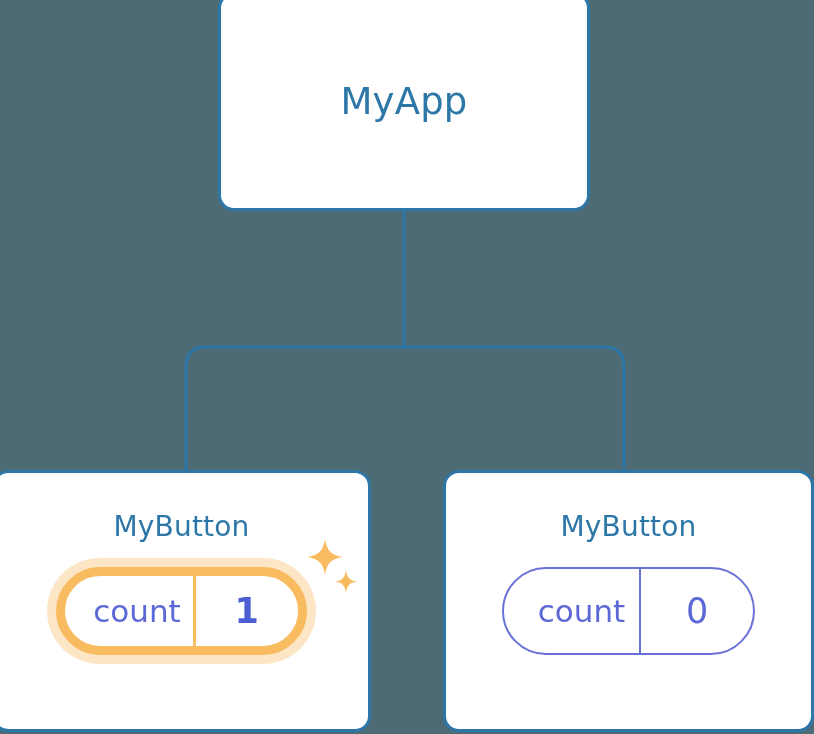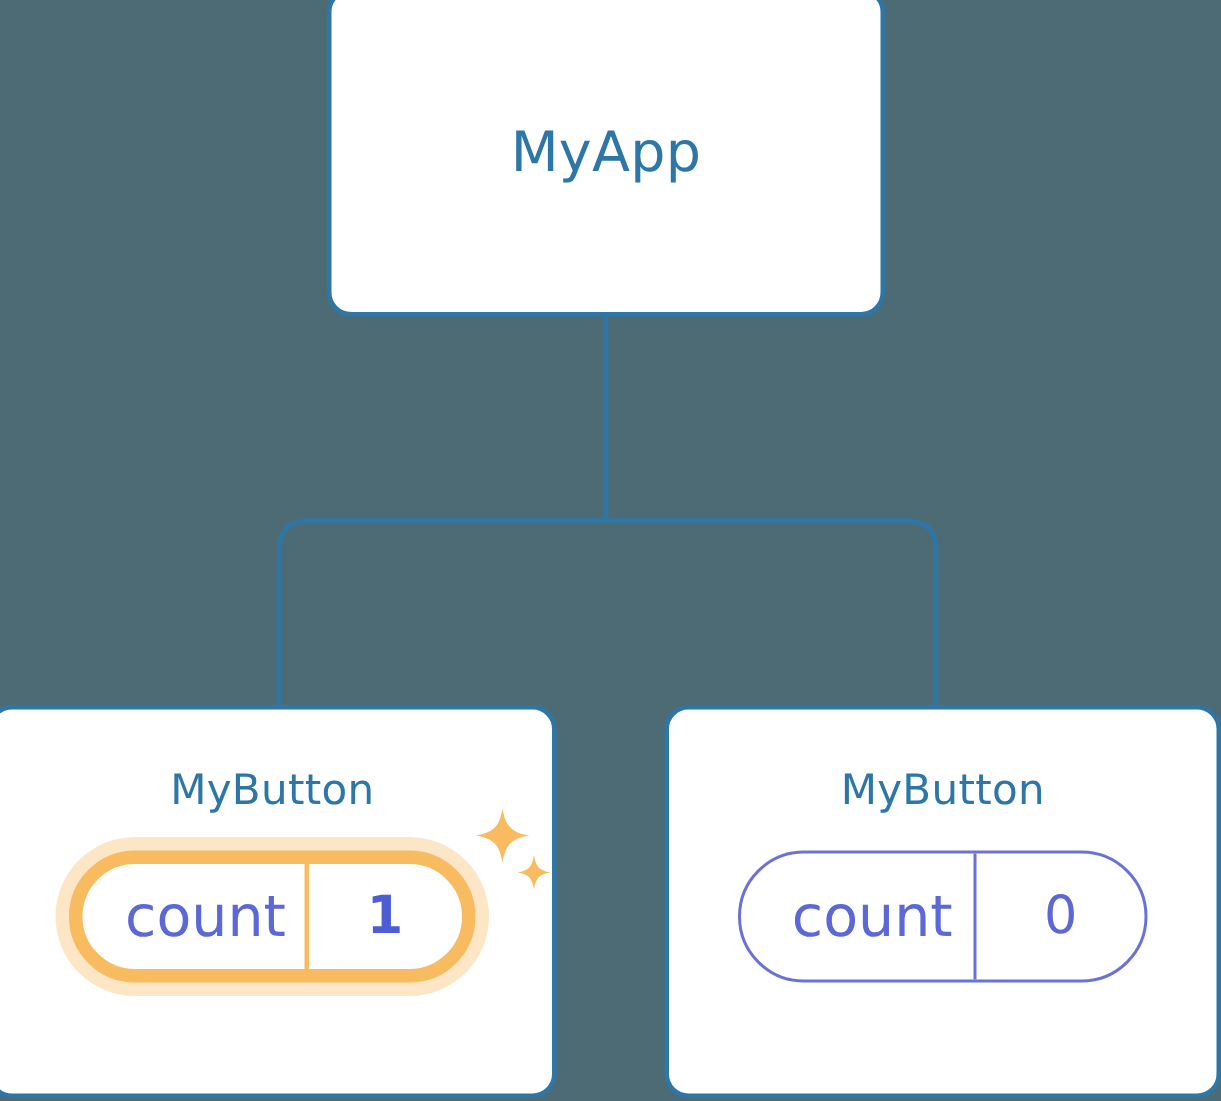--- a/index.html
+++ b/index.html
@@ -129,21 +129,21 @@
   .pill.highlight .pill-divider {
     background: #f8bb5f;
     width: 3px;
   }
 
   .pill-key {
     display: flex;
     align-items: center;
     justify-content: flex-end;
     padding: 0 14px 0 34px;
-    font-size: 38px;
+    font-size: 31px;
     line-height: 1;
     white-space: nowrap;
   }
   .pill-val {
     display: flex;
     align-items: center;
     justify-content: center;
     min-width: 76px;
     padding: 0 18px;
     font-size: 35px;

